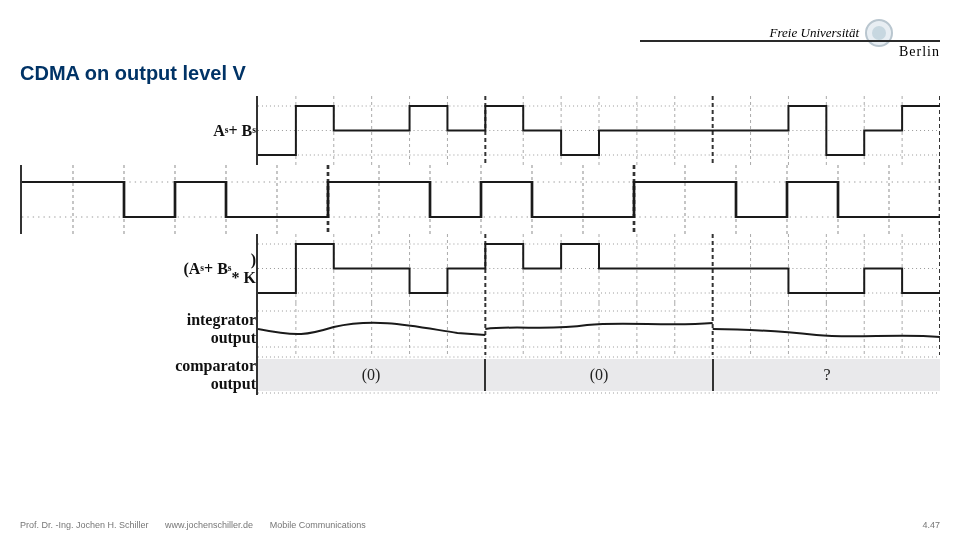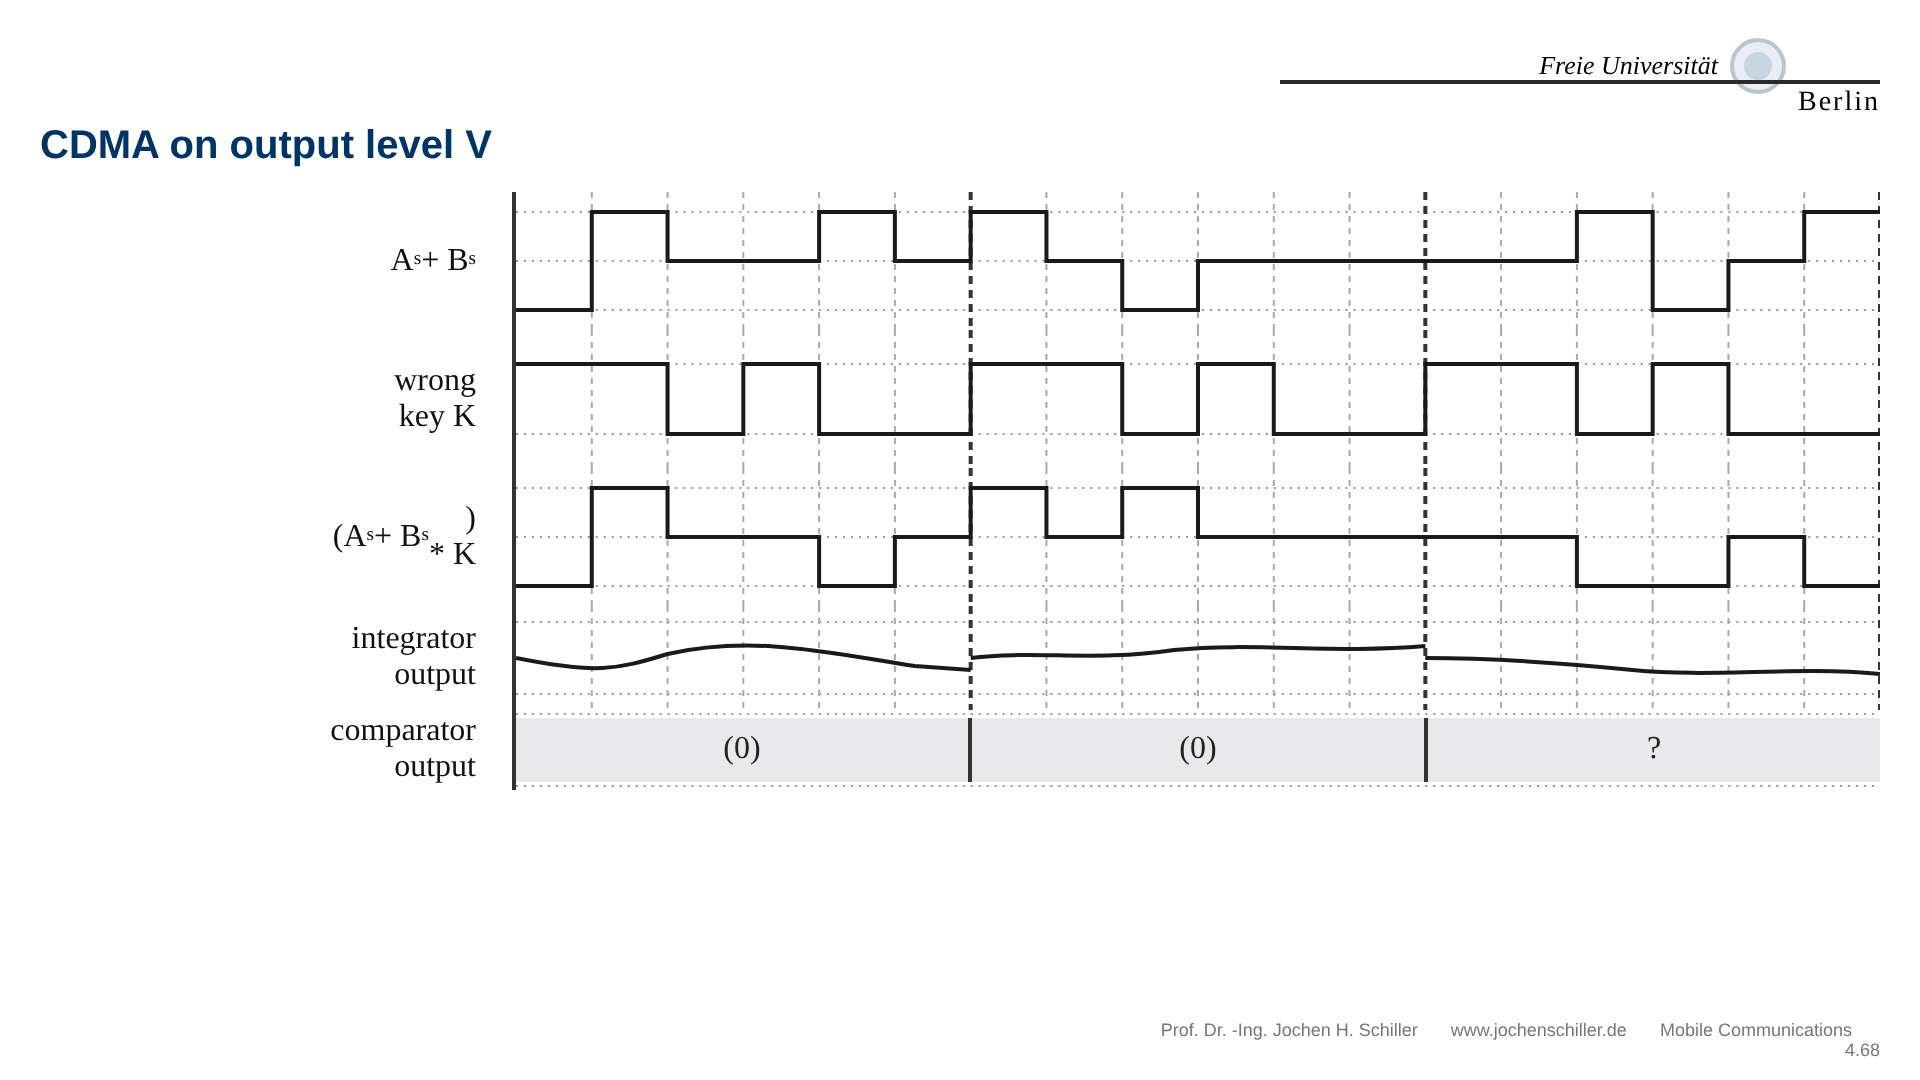--- a/index.html
+++ b/index.html
@@ -9,31 +9,31 @@
   .header-logo .brand-text { font-family: Georgia, "Times New Roman", serif; font-style: italic; font-size: 13px; }
   .header-logo .seal { width: 28px; height: 28px; border-radius: 50%; background: #e8eef3; border: 2px solid #b9c6cf; position: relative; }
   .header-logo .seal::after { content:""; position:absolute; inset:5px; border-radius:50%; background:#c7d7e0; }
   .header-logo .city { font-family: "Times New Roman", Georgia, serif; font-size: 14px; letter-spacing: 1px; margin-top: 38px; }
   .header-rule { position:absolute; top: 40px; left: 640px; right: 20px; height: 2px; background:#2a2a2a; }
   .title { position:absolute; top: 62px; left: 20px; font-size: 20px; font-weight: 700; color:#003366; }
   .diagram { position:absolute; top: 96px; left: 20px; right: 20px; bottom: 60px; }
   .row { display:flex; align-items:stretch; width:100%; height:69px; }
   .row.short { height:52px;justify-content:center; }
   .row.output { height:40px; }
-  .row-label { width: 236px; flex:0 0 236px; display:flex; justify-content:flex-end; align-items:center; padding-right:18px; font-family:"Times New Roman", Georgia, serif; font-size:16px; color:#111; text-align:right; line-height:1.1; }
+  .row-label { width: 236px; flex:0 0 236px; display:flex; justify-content:flex-end; align-items:center; padding-right:0; font-family:"Times New Roman", Georgia, serif; font-size:16px; color:#111; text-align:right; line-height:1.1;font-weight:bold; }
   .row-plot { flex:1 1 auto; position:relative; border-left:2px solid #333; }
   .row-plot svg { position:absolute; inset:0; width:100%; height:100%; }
   .output-bar { position:absolute; inset:0; background:#e9e9eb; display:flex; }
   .output-bar .cell { flex:1 1 0; display:flex; align-items:center; justify-content:center; font-family:"Times New Roman", serif; font-size:16px; color:#222; }
   .output-bar .cell + .cell { border-left:2px solid #333; }
   .grid-ticks line.major { stroke:#333; stroke-width:2; stroke-dasharray:4 3; }
   .grid-ticks line.minor { stroke:#aaa; stroke-width:1; stroke-dasharray:3 3; }
   .dotline { stroke:#999; stroke-width:1; stroke-dasharray:1 3; }
   .trace { stroke:#1a1a1a; stroke-width:2; fill:none; }
-  .footer { position:absolute; left:20px; right:20px; bottom:10px; display:flex; justify-content:space-between; align-items:flex-end; font-size:9px; color:#777;flex-direction:column; }
+  .footer { position:absolute; left:20px; right:20px; bottom:10px; display:flex; justify-content:space-between; align-items:flex-end; font-size:9px; color:#777; }
   .footer .left span { margin-right:14px; }
   sub { font-size:0.6em; }
 </style>
 </head>
 <body>
 <div class="page">
 
 <div class="header-logo">
   <span class="brand-text">Freie Universität</span>
   <span class="seal"></span>
@@ -76,21 +76,20 @@
 
         <polyline class="trace" points="
           0,59 38,59 38,10 76,10 76,34.5 114,34.5 114,34.5 152,34.5 152,10 190,10 190,34.5 228,34.5
           228,10 266,10 266,34.5 304,34.5 304,59 342,59 342,34.5 380,34.5 380,34.5 418,34.5 418,34.5 456,34.5
           456,34.5 494,34.5 494,34.5 532,34.5 532,10 570,10 570,59 608,59 608,34.5 646,34.5 646,10 684,10"></polyline>
       </svg>
     </div>
   </div>
 
   <div class="row">
-    <div class="row-label">wrong<br>key K</div>
     <div class="row-plot">
       <svg viewBox="0 0 684 69" preserveAspectRatio="none">
         <g class="grid-ticks">
           <line class="dotline" x1="0" y1="17" x2="684" y2="17"></line>
           <line class="dotline" x1="0" y1="52" x2="684" y2="52"></line>
           <line class="minor" x1="38" y1="0" x2="38" y2="69"></line>
               <line class="minor" x1="76" y1="0" x2="76" y2="69"></line>
               <line class="minor" x1="114" y1="0" x2="114" y2="69"></line>
               <line class="minor" x1="152" y1="0" x2="152" y2="69"></line>
               <line class="minor" x1="190" y1="0" x2="190" y2="69"></line>
@@ -202,16 +201,16 @@
   </div>
 
 </div>
 
 <div class="footer">
   <div class="left">
     <span>Prof. Dr. -Ing. Jochen H. Schiller</span>
     <span>www.jochenschiller.de</span>
     <span>Mobile Communications</span>
   </div>
-  <div>4.68</div>
+  <div>4.47</div>
 </div>
 
 </div>
 
 </body></html>

